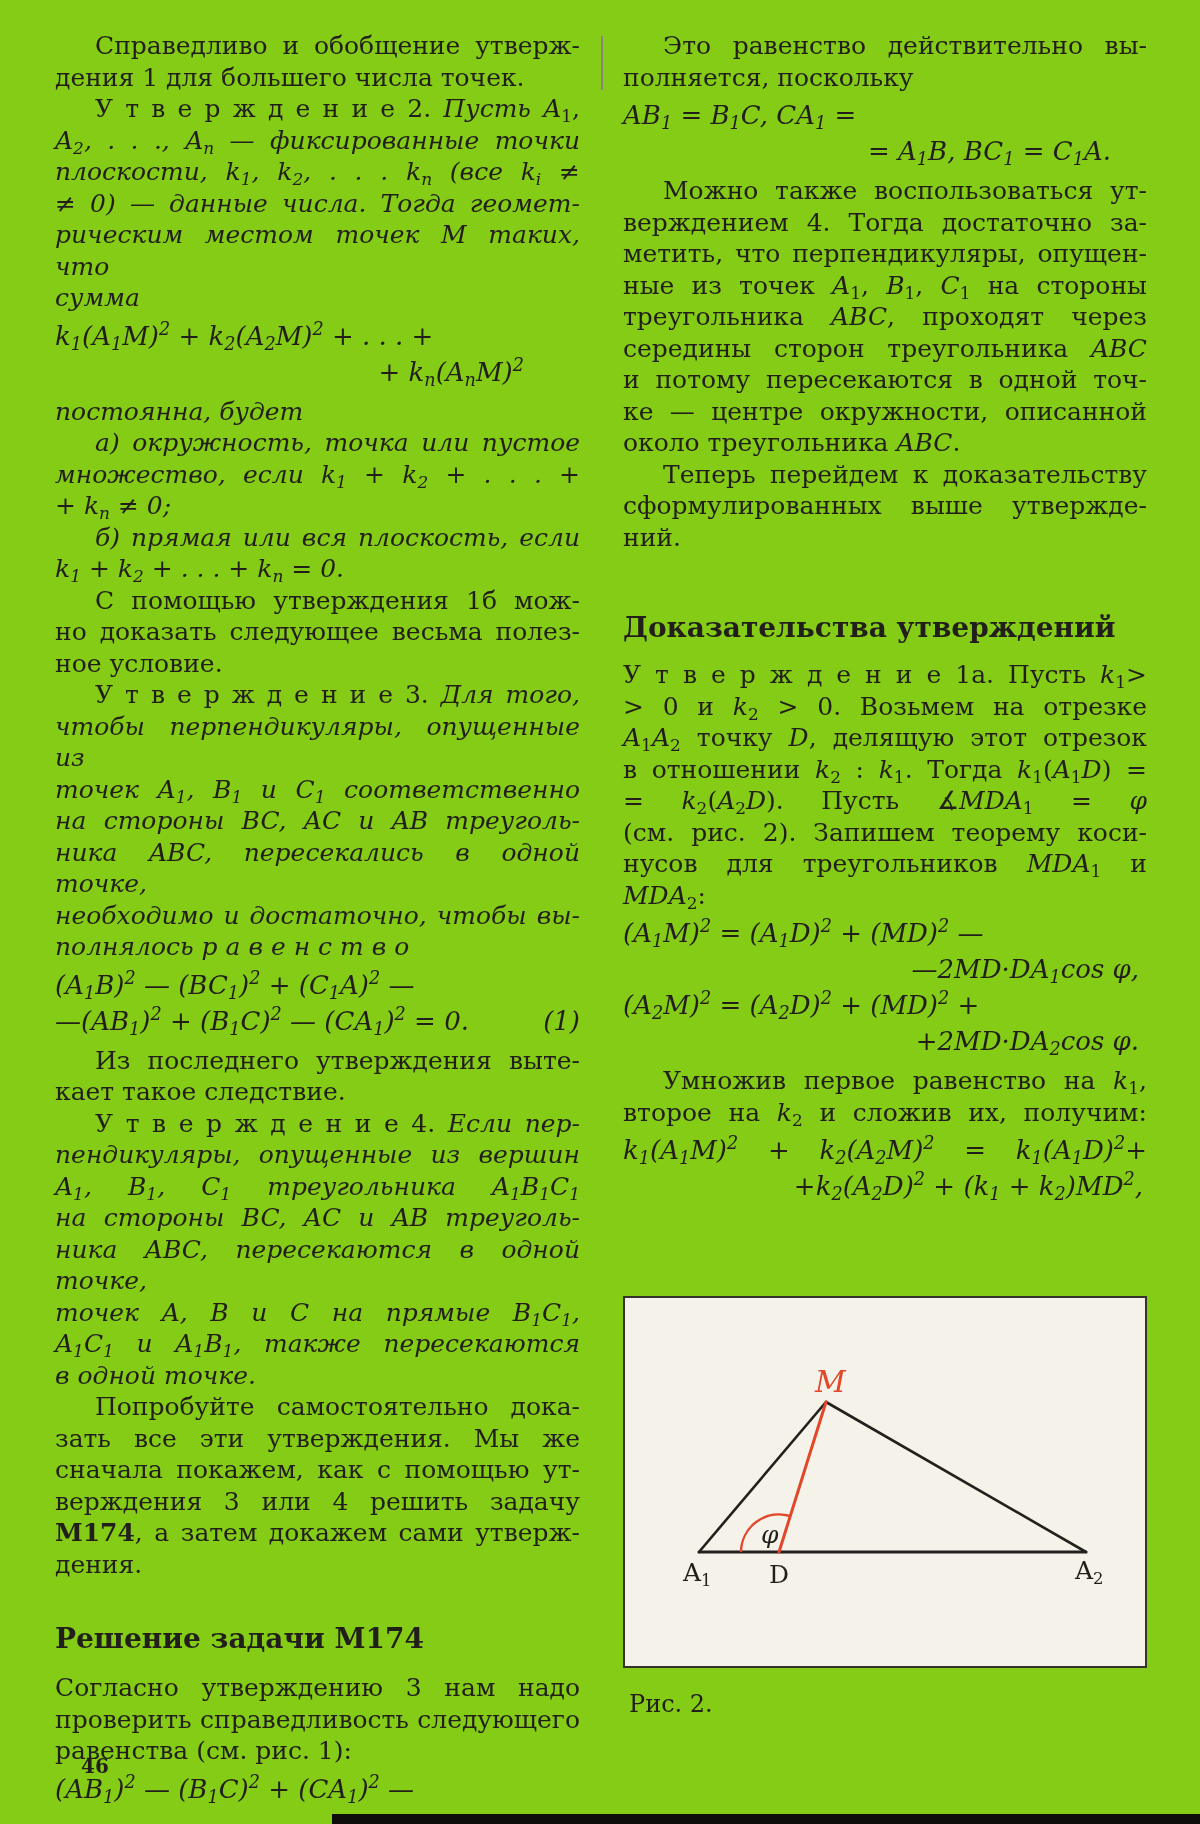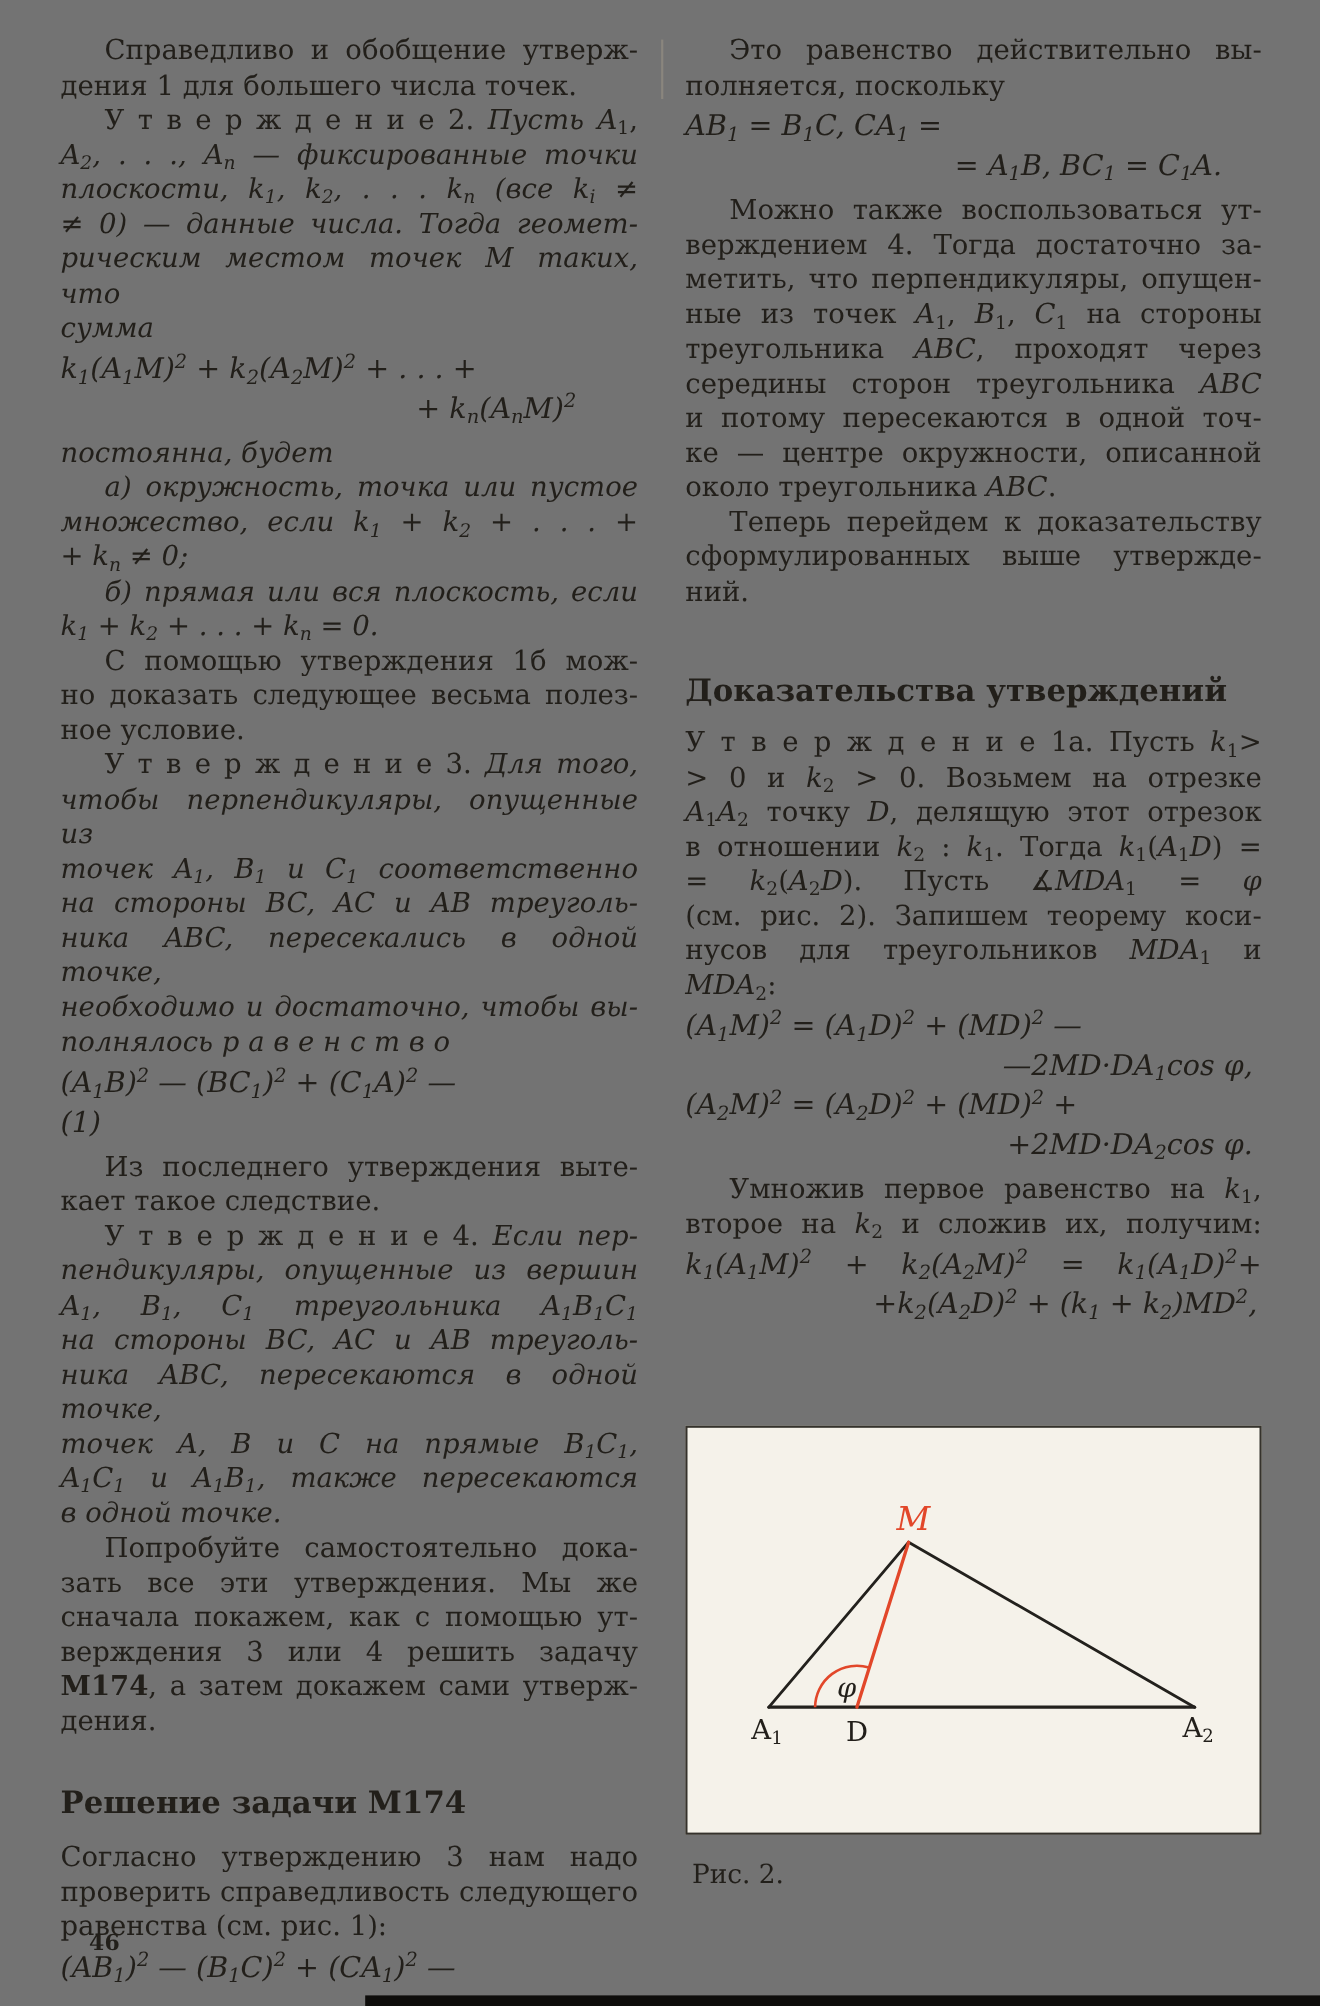--- a/index.html
+++ b/index.html
@@ -1,18 +1,18 @@
 <!DOCTYPE html>
 <html><head>
 <meta charset="utf-8">
 <style>
   html,body { margin:0; padding:0; background:#d8d4ca; }
   .page {
     position:relative; width:1200px; height:1824px;
-    background:#737373;
+    background:#84cc16;
     font-family:"DejaVu Serif", serif;
     color:#221f1a; overflow:hidden;text-decoration:underline;
   }
   .col { position:absolute; top:30px; }
   #left-col  { left:55px;  width:525px; }
   #right-col { left:623px; width:524px; }
 
   .ln { font-size:25px; line-height:31.5px; text-align:justify; text-align-last:justify; }
   .ln.l { text-align-last:left; }
   .ln.r { text-align:right; text-align-last:right; }
@@ -97,20 +97,21 @@
         <div class="ln j i">чтобы перпендикуляры,  опущенные из</div>
         <div class="ln j i">точек A<sub>1</sub>,  B<sub>1</sub> и C<sub>1</sub>  соответственно</div>
         <div class="ln j i">на стороны BC,  AC и AB треуголь-</div>
         <div class="ln j i">ника ABC, пересекались в одной точке,</div>
         <div class="ln j i">необходимо и достаточно, чтобы вы-</div>
         <div class="ln l i">полнялось р а в е н с т в о</div>
       </div>
       <div class="block fm">
         <div class="ln l f i">(A<sub>1</sub>B)<sup>2</sup> — (BC<sub>1</sub>)<sup>2</sup> + (C<sub>1</sub>A)<sup>2</sup> —</div>
         <div class="ln f i flex">
+          <span>—(AB<sub>1</sub>)<sup>2</sup> + (B<sub>1</sub>C)<sup>2</sup> — (CA<sub>1</sub>)<sup>2</sup> = 0.</span>
           <span class="eqnum">(1)</span>
         </div>
       </div>
       <div class="block ">
         <div class="ln j ind">Из последнего утверждения выте-</div>
         <div class="ln l">кает такое следствие.</div>
       </div>
       <div class="block ">
         <div class="ln j ind">У т в е р ж д е н и е  4. <i>Если пер-</i></div>
         <div class="ln j i">пендикуляры,  опущенные из вершин</div>

